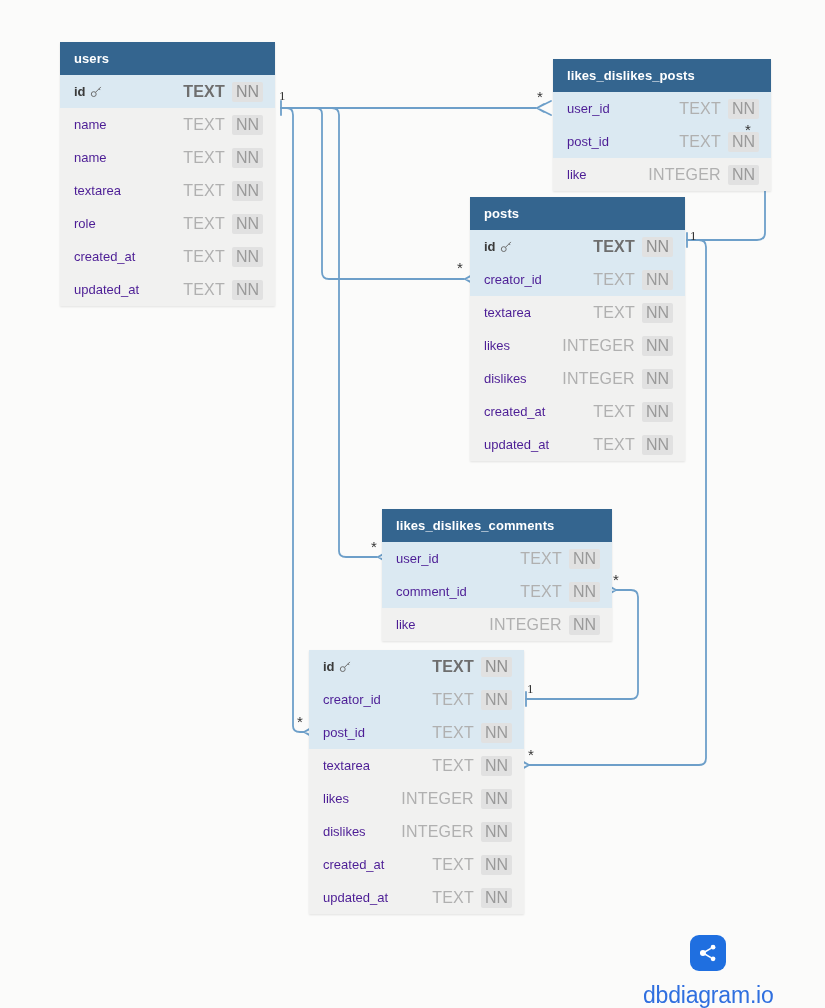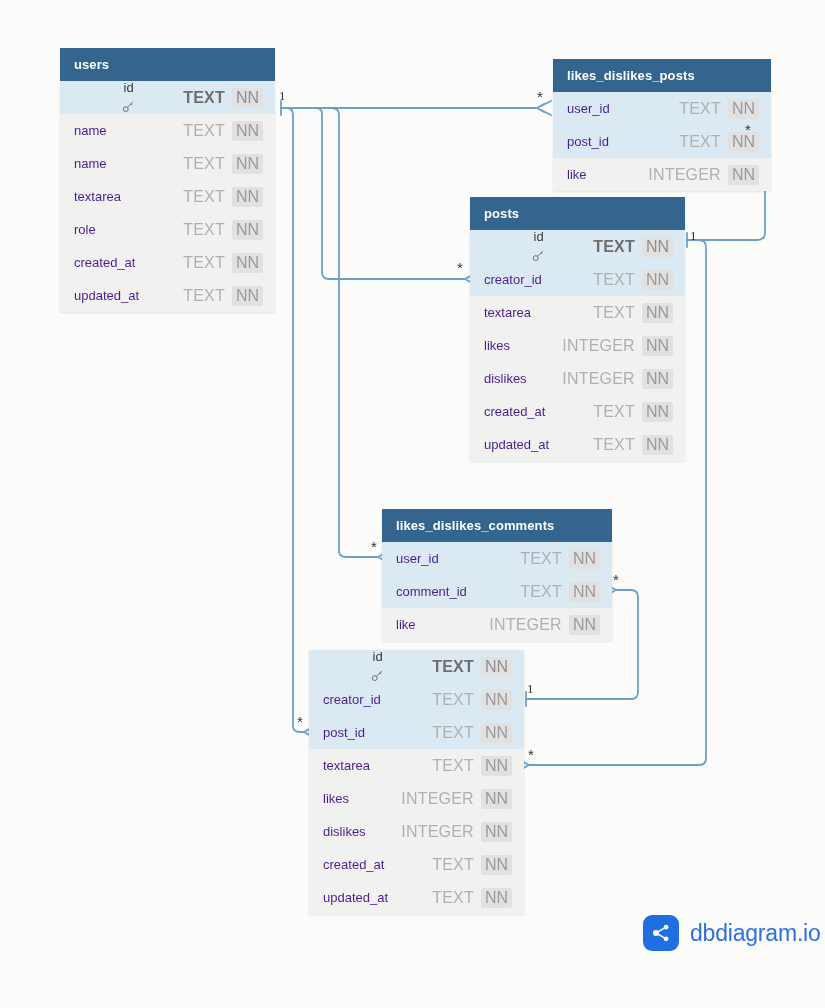--- a/index.html
+++ b/index.html
@@ -56,22 +56,21 @@
     flex: 1 1 auto;
     font-size: 13px;
     color: #4c1d95;
     white-space: nowrap;
     display: flex;
     align-items: center;
     gap: 4px;
   }
   .field-row.pk .field-name {
     color: #3b3b3b;
-    font-weight: normal;
-    flex-direction: column;
+    font-weight: bold;
   }
   .key-icon {
     display: inline-block;
     width: 13px;
     height: 13px;
     position: relative;
     top: 1px;
   }
   .field-type {
     font-size: 16px;
@@ -170,21 +169,21 @@
         <path d="M 515,758 L 529,765 L 515,772 M 522,761 L 529,765 L 522,769"></path>
 
         <path d="M 526,692 L 526,706"></path>
 
         <path d="M 602,583 L 616,590 L 602,597 M 609,586 L 616,590 L 609,594"></path>
       </g>
     </g>
   </svg>
 
   <div id="tables-root">
-      <div class="table-card" style="left: 60px; top: 48px; width: 215px;">
+      <div class="table-card" style="left: 60px; top: 42px; width: 215px;">
         <div class="table-header">users</div>
         <div class="field-row hl pk">
           <div class="field-name">
             <span>id</span>
             <span><svg class="key-icon" viewBox="0 0 16 16" aria-hidden="true">
                 <g fill="none" stroke="#6b6b6b" stroke-width="1.2">
                   <circle cx="4.6" cy="11.2" r="3.0"></circle>
                   <path d="M6.8 9.0 L13.4 2.4"></path>
                   <path d="M11.1 4.7 L12.6 6.2"></path>
                 </g>
@@ -416,21 +415,21 @@
       <div class="card-label star" style="left: 745px; top: 121px;">*</div>
       <div class="card-label" style="left: 690px; top: 228px;">1</div>
       <div class="card-label star" style="left: 457px; top: 259px;">*</div>
       <div class="card-label star" style="left: 371px; top: 538px;">*</div>
       <div class="card-label star" style="left: 613px; top: 571px;">*</div>
       <div class="card-label" style="left: 527px; top: 681px;">1</div>
       <div class="card-label star" style="left: 297px; top: 713px;">*</div>
       <div class="card-label star" style="left: 528px; top: 746px;">*</div>
     </div>
 
-  <div id="logo" style="left: 643px; top: 915px;">
+  <div id="logo" style="left: 643px; top: 935px; flex-direction: column;">
     <div id="logo-mark">
       <svg width="22" height="22" viewBox="0 0 24 24" aria-hidden="true">
         <g fill="#ffffff">
           <circle cx="6.5" cy="12" r="3.3"></circle>
           <circle cx="17.5" cy="5.6" r="2.6"></circle>
           <circle cx="17.5" cy="18.4" r="2.6"></circle>
         </g>
         <g stroke="#ffffff" stroke-width="1.7" fill="none">
           <path d="M8.9 10.6 L15.2 6.9"></path>
           <path d="M8.9 13.4 L15.2 17.1"></path>

